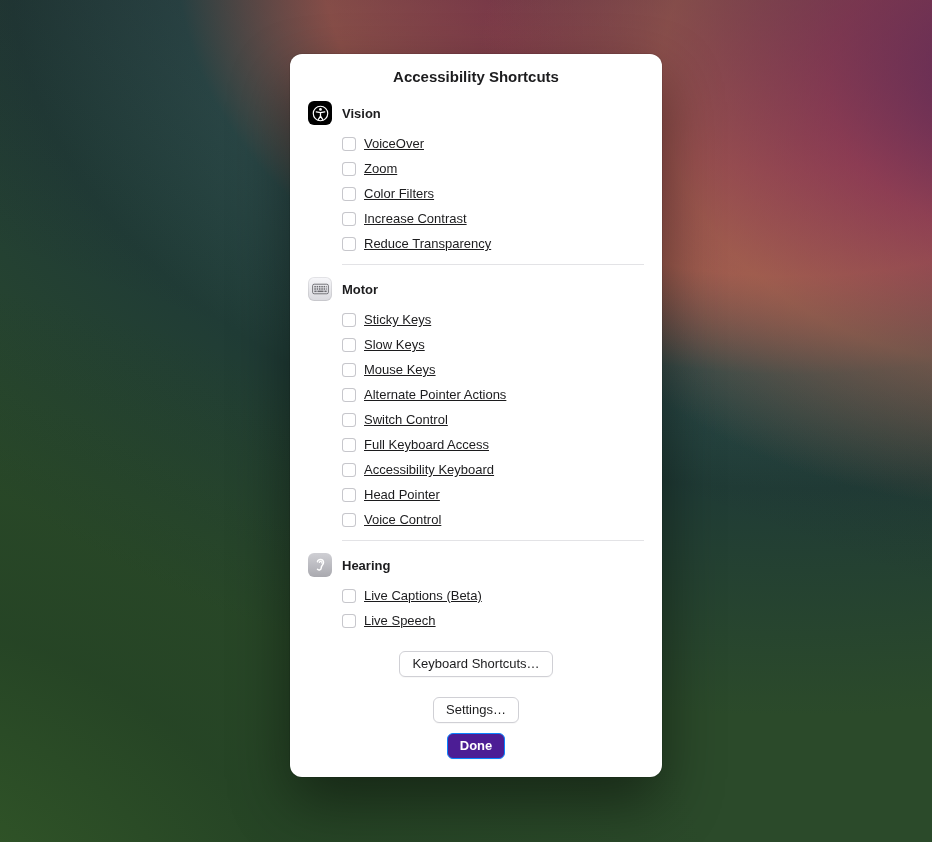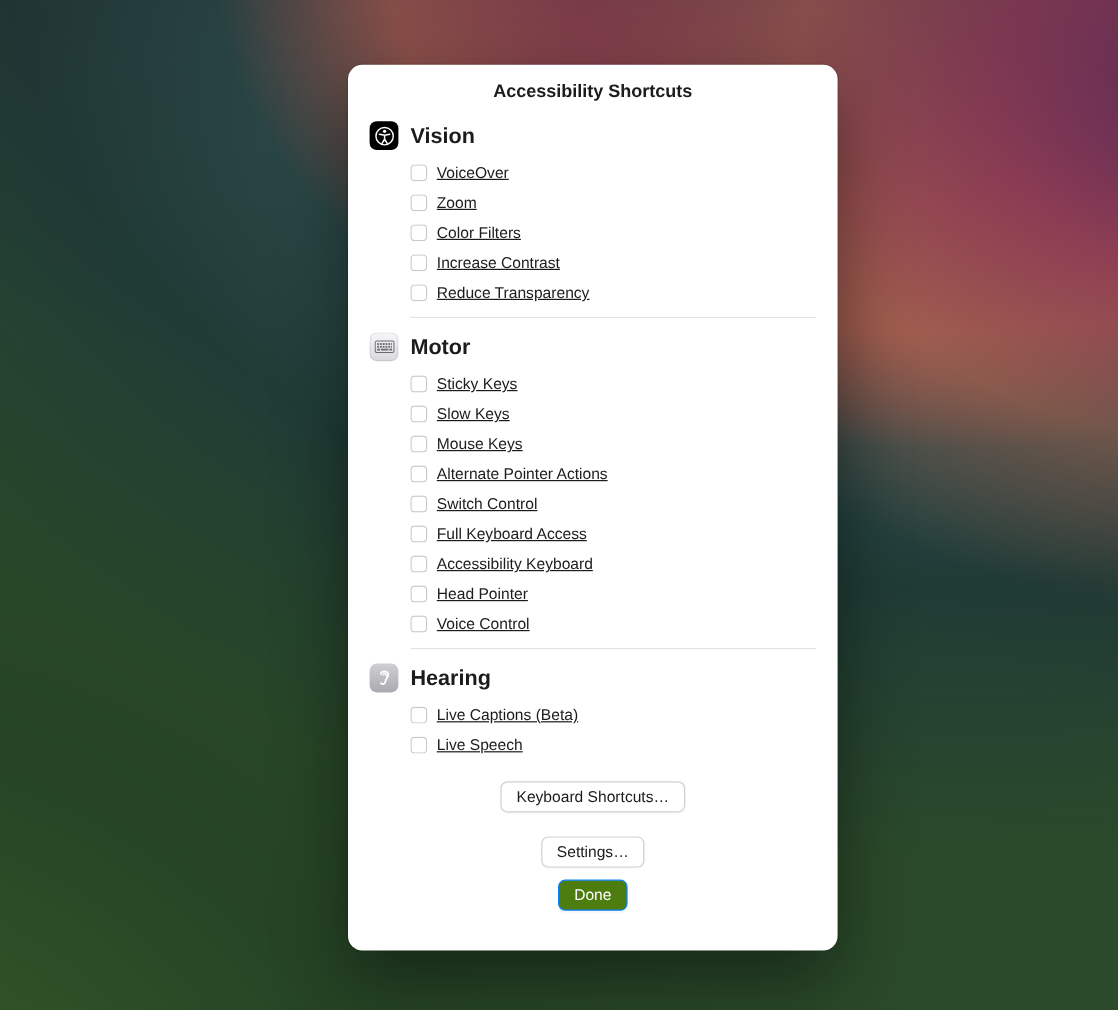--- a/index.html
+++ b/index.html
@@ -29,25 +29,25 @@
     background:
       radial-gradient(140% 120% at 110% 10%, rgba(90,40,90,0.9) 0%, rgba(150,60,90,0.6) 15%, rgba(170,100,80,0.55) 28%, rgba(0,0,0,0) 42%),
       radial-gradient(180% 160% at -20% 120%, rgba(70,120,40,0.55) 0%, rgba(30,60,30,0.4) 30%, rgba(0,0,0,0) 55%),
       linear-gradient(200deg, rgba(30,25,40,0.5) 0%, rgba(0,0,0,0) 50%);
   }
 
   .a11y-window {
     position: absolute;
     left: 290px;
     top: 54px;
-    width: 408px;
+    width: 372px;
     background: #fff;
     border-radius: 12px;
     box-shadow: 0 25px 60px rgba(0,0,0,0.45), 0 0 0 1px rgba(0,0,0,0.08);
-    padding: 14px 0 15px 0;
+    padding: 14px 0 0 0;
     box-sizing: border-box;
   }
 
   .a11y-title {
     text-align: center;
     font-weight: 700;
     font-size: 15px;
     padding-bottom: 10px;
   }
 
@@ -62,21 +62,21 @@
 
   .a11y-section-header {
     display: flex;
     align-items: center;
     gap: 10px;
     padding: 2px 0 6px 0;
   }
 
   .a11y-section-title {
     font-weight: 700;
-    font-size: 18px;
+    font-size: 13px;
   }
 
   .a11y-sec-icon {
     width: 24px;
     height: 24px;
     border-radius: 6px;
     display: flex;
     align-items: center;
     justify-content: center;
     flex: 0 0 24px;
@@ -134,23 +134,24 @@
     padding: 3px 12px;
     border-radius: 6px;
     background: #fff;
     border: 1px solid #d0d0d5;
     box-shadow: 0 1px 1px rgba(0,0,0,0.03);
     color: #1c1c1e;
     cursor: default;
     line-height: 18px;
   }
   .mac-btn-primary {
-    background: #4d7c0f;
+    background: #4c1d95;
     border-color: #0a84ff;
     color: #fff;
+    font-weight: bold;
   }
 </style>
 </head>
 <body>
 
 <div class="wallpaper"></div>
 
 <div class="a11y-window">
 
   <div class="a11y-title">Accessibility Shortcuts</div>

